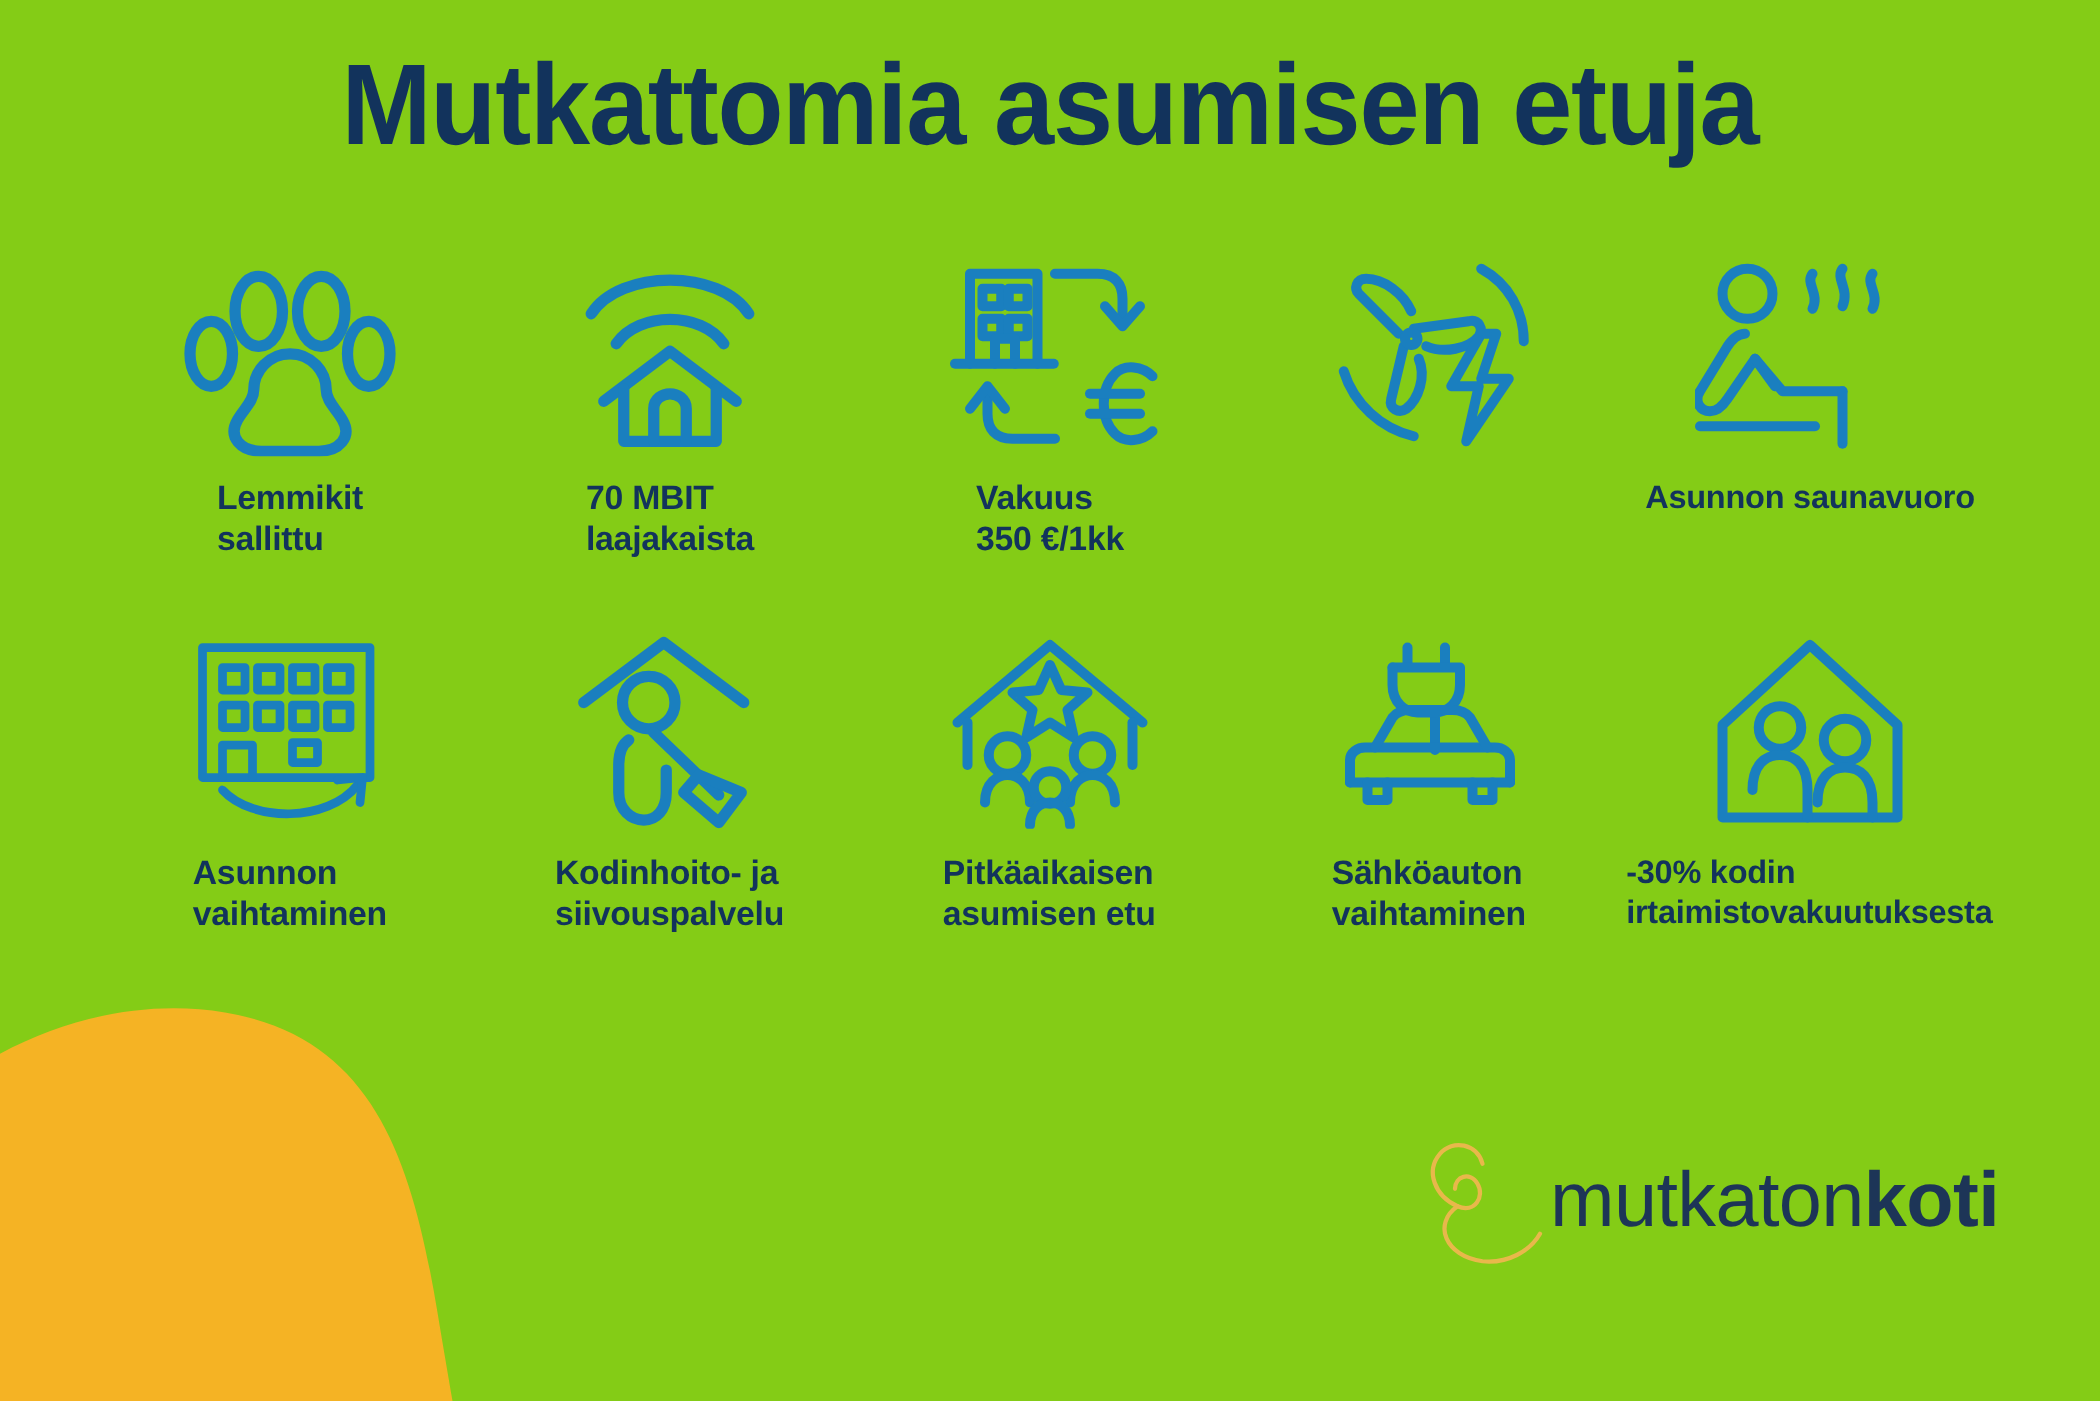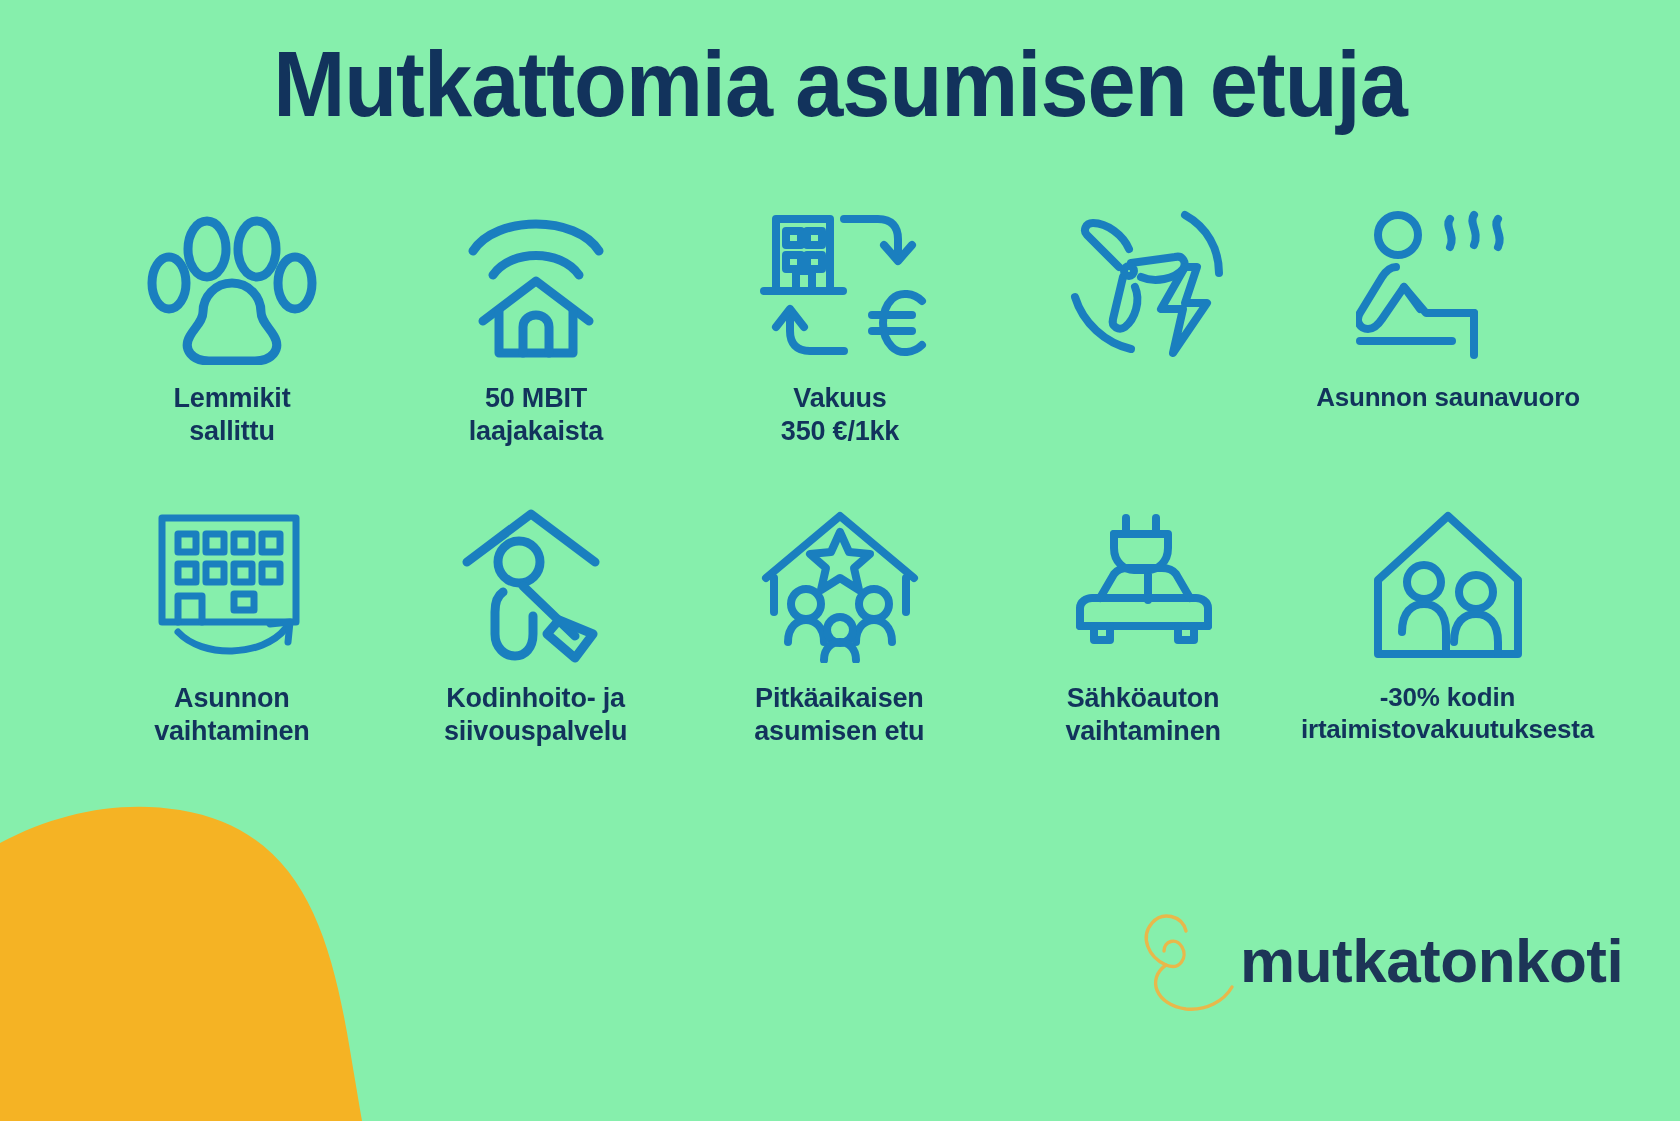--- a/index.html
+++ b/index.html
@@ -14,21 +14,21 @@
   body {
     background: #ffffff;
     font-family: "Liberation Sans", sans-serif;
     position: relative;
   }
 
   #page {
     position: relative;
     width: 1680px;
     height: 1121px;
-    background: #86efac;
+    background: #84cc16;
     overflow: hidden;
   }
 
   
   .blob {
     position: absolute;
     left: -120px;
     top: 800px;
     width: 700px;
     height: 420px;
@@ -84,21 +84,20 @@
     height: 178px;
     display: flex;
     align-items: center;
     justify-content: center;
   }
 
   .icon-wrap svg { display: block; }
 
   .label {
     margin-top: 8px;
-    text-align: center;
     color: #12335c;
     font-family: "Liberation Sans", sans-serif;
     font-weight: bold;
     font-size: 27px;
     line-height: 1.22;
     white-space: pre-line;
     letter-spacing: -0.2px;
   }
 
   .label.wide { font-size: 26px; }
@@ -117,21 +116,21 @@
 
   .logo-text {
     font-family: "Liberation Sans", sans-serif;
     font-size: 62px;
     line-height: 1;
     color: #1d3557;
     letter-spacing: -0.5px;
     margin-left: 4px;
     white-space: nowrap;
   }
-  .logo-text .light { font-weight: bold; text-align: center; }
+  .logo-text .light { font-weight: normal; text-align: center; }
   .logo-text .bold  { font-weight: bold; }
 </style>
 </head>
 <body>
 
 <div id="page">
 
   <svg class="blob" viewBox="0 0 700 420" aria-hidden="true">
     <path d="M 300 10 C 420 30 450 130 470 250 C 490 370 500 420 500 420 L -60 420 C -60 420 -80 300 -30 200 C 40 60 180 -10 300 10 Z" fill="#f5b324"></path>
   </svg>
@@ -159,21 +158,21 @@
       <div class="item">
         <div class="icon-wrap">
           <svg width="170" height="160" viewBox="0 0 170 160" fill="none" stroke="#1a7fbf" stroke-width="9" stroke-linecap="round" stroke-linejoin="round">
             <path d="M22 46 C 45 10 125 10 148 46"></path>
             <path d="M42 70 C 60 44 110 44 128 70"></path>
             <path d="M32 116 L 85 76 L 138 116"></path>
             <path d="M48 106 L 48 148 L 122 148 L 122 106"></path>
             <path d="M72 148 L 72 122 C 72 114 79 110 85 110 C 91 110 98 114 98 122 L 98 148"></path>
           </svg>
         </div>
-        <div class="label">50 MBIT
+        <div class="label">70 MBIT
 laajakaista</div>
       </div>
 
       <div class="item">
         <div class="icon-wrap">
           <svg width="185" height="160" viewBox="0 0 185 160" fill="none" stroke="#1a7fbf" stroke-width="8" stroke-linecap="round" stroke-linejoin="round">
 
             <path d="M28 86 L 28 14 L 82 14 L 82 86"></path>
             <rect x="38" y="26" width="15" height="14"></rect>
             <rect x="59" y="26" width="15" height="14"></rect>

